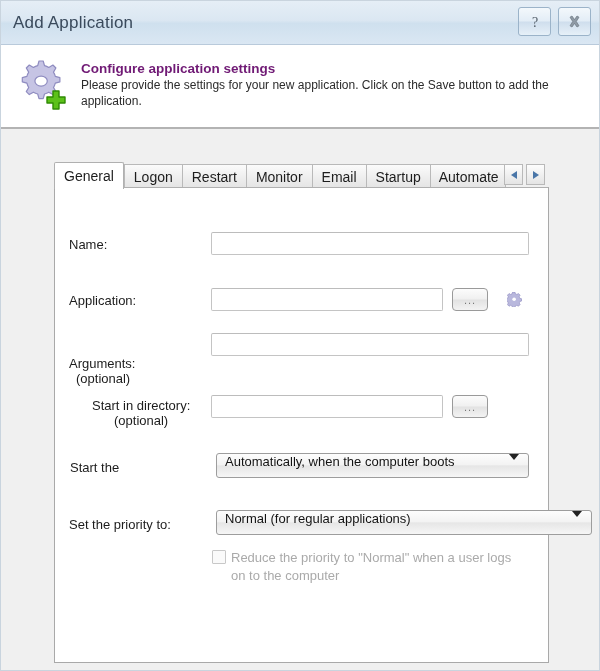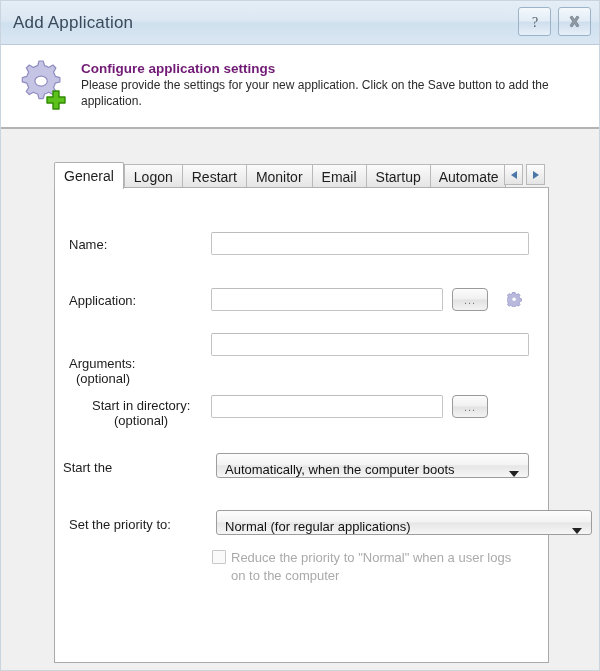--- a/index.html
+++ b/index.html
@@ -231,21 +231,21 @@
     height: 14px;
   }
   .combo {
     position: absolute;
     box-sizing: border-box;
     height: 25px;
     border: 1px solid #9d9d9d;
     border-radius: 3px;
     background: linear-gradient(to bottom, #fdfdfd 0%, #f3f3f3 46%, #e6e6e6 52%, #f6f6f6 100%);
     display: flex;
-    align-items: flex-end;
+    align-items: flex-start;
     padding: 0 8px;
     font-size: 13px;
     color: #121212;
     cursor: pointer;
   }
   .combo .caret {
     position: absolute;
     right: 9px;
     width: 0; height: 0;
     border-left: 5px solid transparent;
@@ -375,21 +375,21 @@
 
         <div class="lbl" style="left:4px; top:210px;margin-left:33px;">
           <span>Start in directory:</span>
           <span class="sub" style="padding-left:22px;">(optional)</span>
         </div>
         <input class="txtinput" style="left: 156px; top: 207px; width: 232px;" value="" placeholder="">
         <div class="browse" style="left:397px; top:207px;">
           <span>...</span>
         </div>
 
-        <div class="lbl" style="left:8px; top:272px;">Start the</div>
+        <div class="lbl" style="left:15px; top:272px;">Start the</div>
         <div class="combo" style="left:161px; top:265px; width:313px;">
           <span>Automatically, when the computer boots</span>
           <span class="caret"></span>
         </div>
 
         <div class="lbl" style="left:14px; top:329px;">Set the priority to:</div>
         <div class="combo" style="left:161px; top:322px; width:376px;">
           <span>Normal (for regular applications)</span>
           <span class="caret"></span>
         </div>

